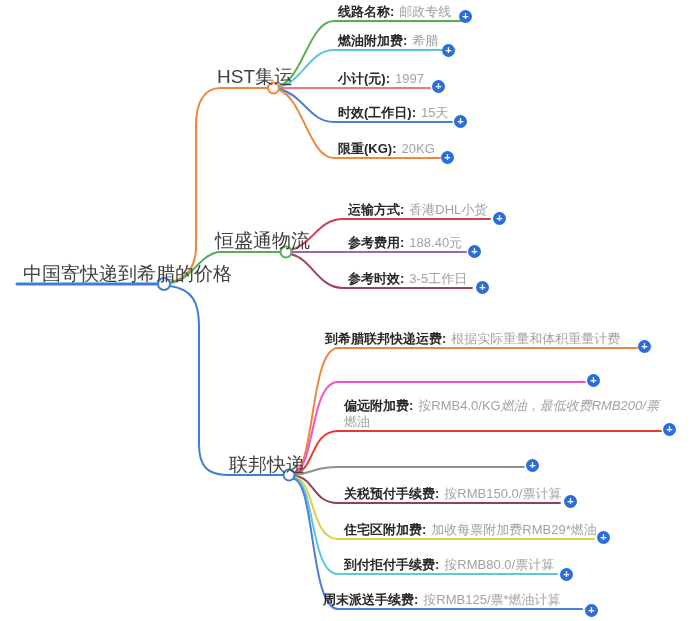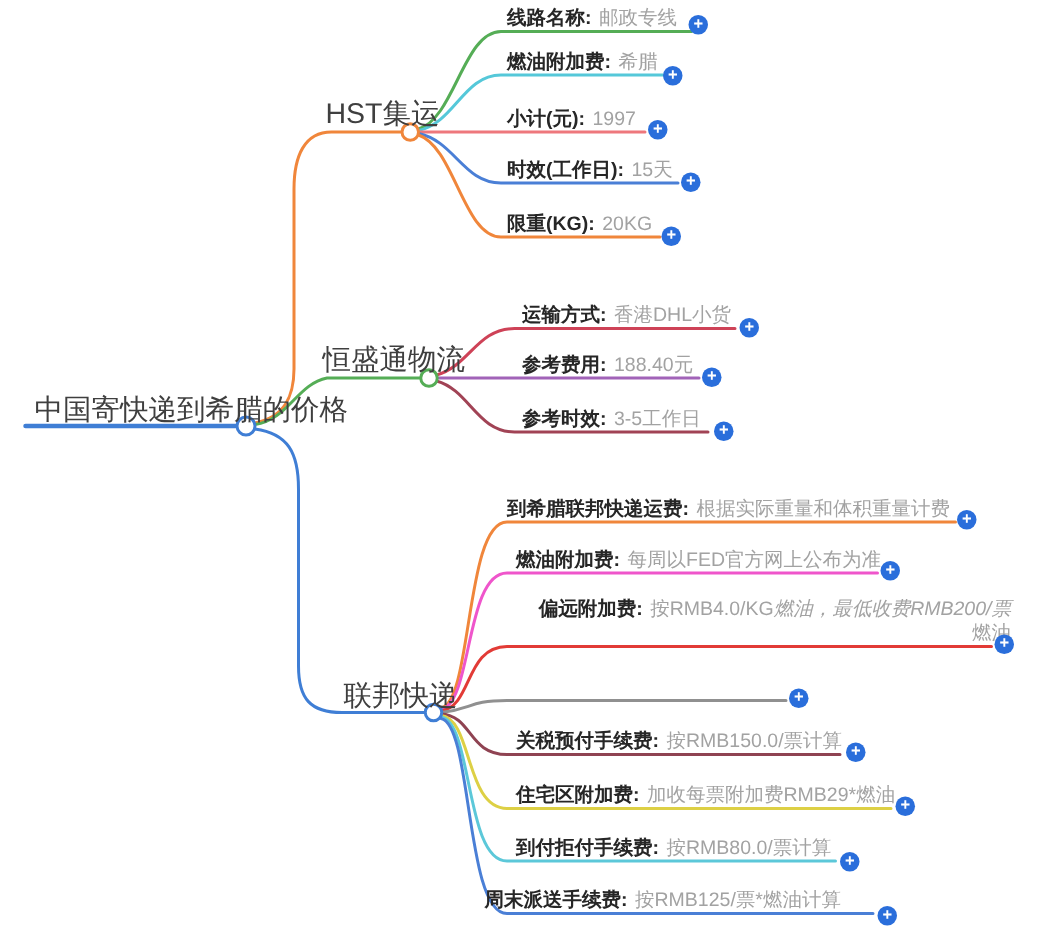--- a/index.html
+++ b/index.html
@@ -4,21 +4,21 @@
 <style>
   html,body{margin:0;padding:0;background:#ffffff;}
   #canvas{
     position:relative;width:700px;height:621px;background:#ffffff;overflow:hidden;
     font-family:"Liberation Sans","DejaVu Sans",sans-serif;
   }
   #wires{position:absolute;left:0;top:0;width:700px;height:621px;}
   #wires path{fill:none;stroke-width:2;stroke-linecap:round;}
   #wires path.root-line{stroke-width:3;}
   #wires circle{fill:#ffffff;stroke-width:2;}
-  .node{position:absolute;white-space:nowrap;line-height:16px;font-size:13px;cursor:default;text-align:right;}
+  .node{position:absolute;white-space:nowrap;line-height:16px;font-size:13px;cursor:default;}
   .node.wrap{white-space:normal;width:330px;}
   .topic{font-size:19px;color:#3f3f3f;}
   .lbl{font-weight:bold;color:#262626;}
   .colon{font-weight:bold;color:#262626;margin-right:5px;}
   .val{color:#a2a2a2;}
   .val.italic{font-style:italic;}
   .plus{
     position:absolute;width:13px;height:13px;border-radius:50%;
     background:#2a6edb;color:#ffffff;font-size:11px;font-weight:bold;
     line-height:12px;text-align:center;cursor:pointer;user-select:none;
@@ -87,25 +87,22 @@
   <div class="node" style="left:348px;top:202px">
     <span class="lbl">运输方式</span><span class="colon">:</span><span class="val">香港DHL小货</span>
   </div>
   <div class="node" style="left:348px;top:235px">
     <span class="lbl">参考费用</span><span class="colon">:</span><span class="val">188.40元</span>
   </div>
   <div class="node" style="left:348px;top:271px">
     <span class="lbl">参考时效</span><span class="colon">:</span><span class="val">3-5工作日</span>
   </div>
 
-  <div class="node" style="left:338px;top:331px">
+  <div class="node" style="left:325px;top:331px">
     <span class="lbl">到希腊联邦快递运费</span><span class="colon">:</span><span class="val">根据实际重量和体积重量计费</span>
-  </div>
-  <div class="node" style="left:344px;top:365px">
-    <span class="lbl">燃油附加费</span><span class="colon">:</span><span class="val">每周以FED官方网上公布为准</span>
   </div>
   <div class="node wrap" style="left:344px;top:398px">
     <span class="lbl">偏远附加费</span><span class="colon">:</span><span class="val">按RMB4.0/KG</span><span class="val italic">燃油，最低收费RMB200/票</span><br><span class="val">燃油</span>
   </div>
   <div class="node" style="left:344px;top:486px">
     <span class="lbl">关税预付手续费</span><span class="colon">:</span><span class="val">按RMB150.0/票计算</span>
   </div>
   <div class="node" style="left:344px;top:522px">
     <span class="lbl">住宅区附加费</span><span class="colon">:</span><span class="val">加收每票附加费RMB29*燃油</span>
   </div>

